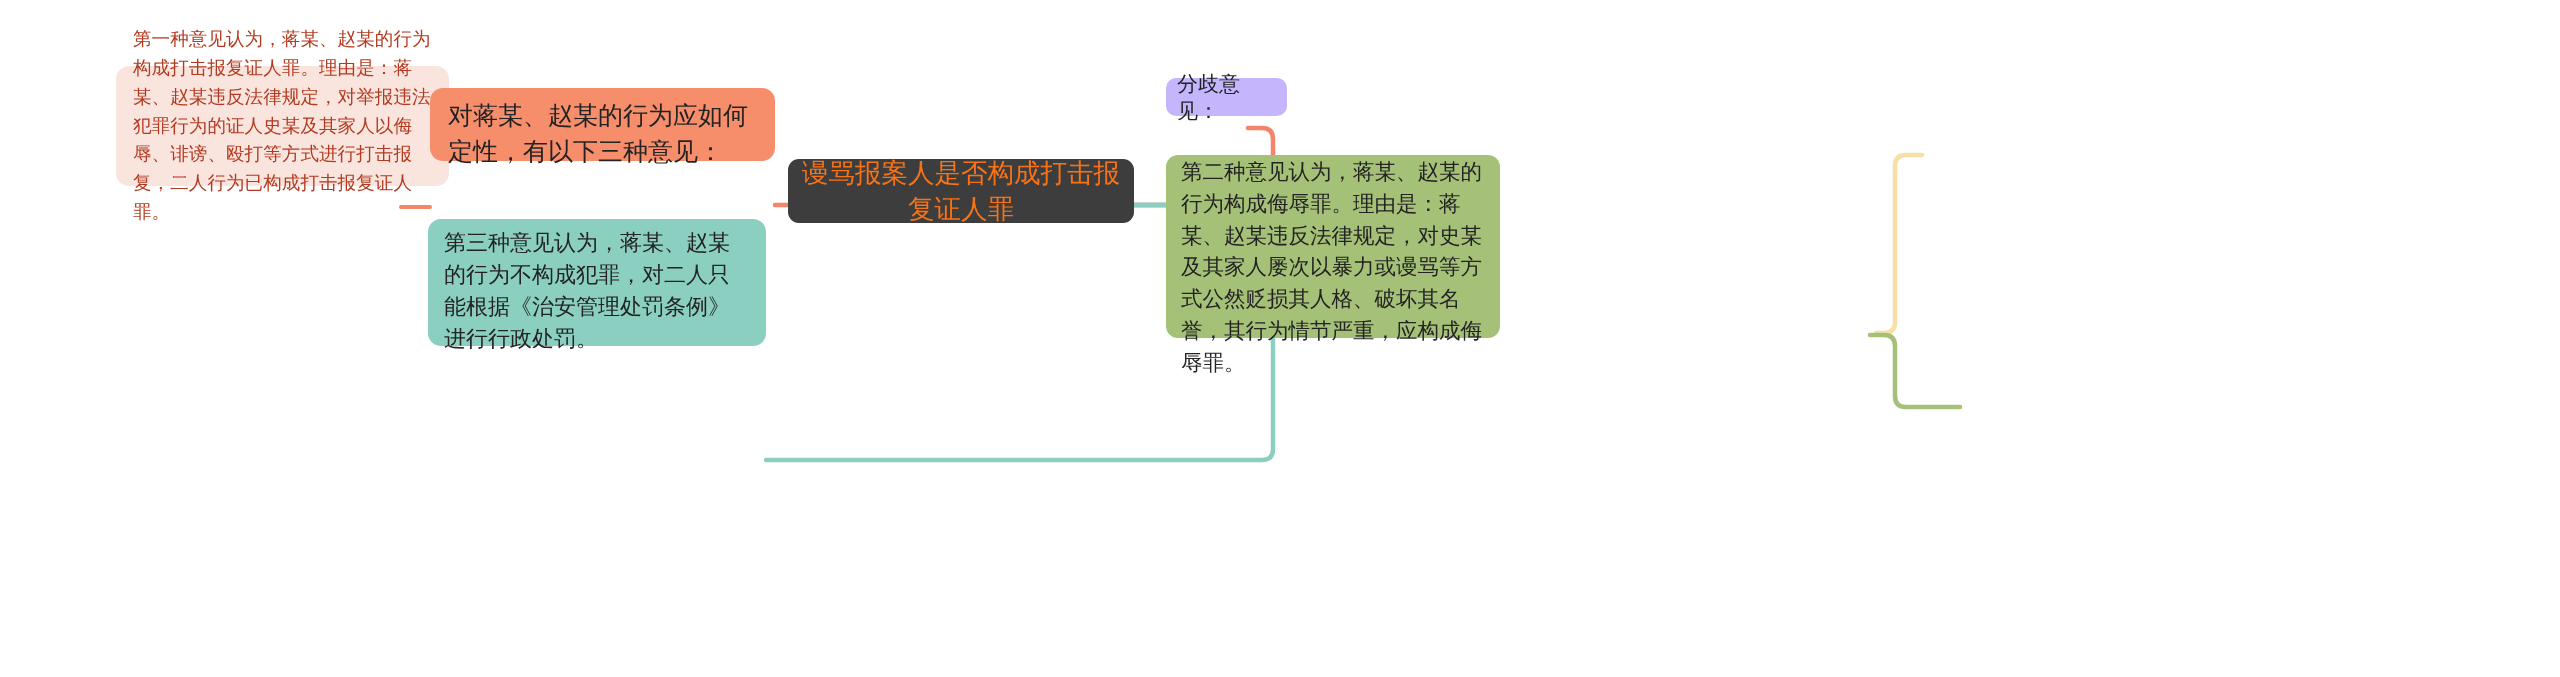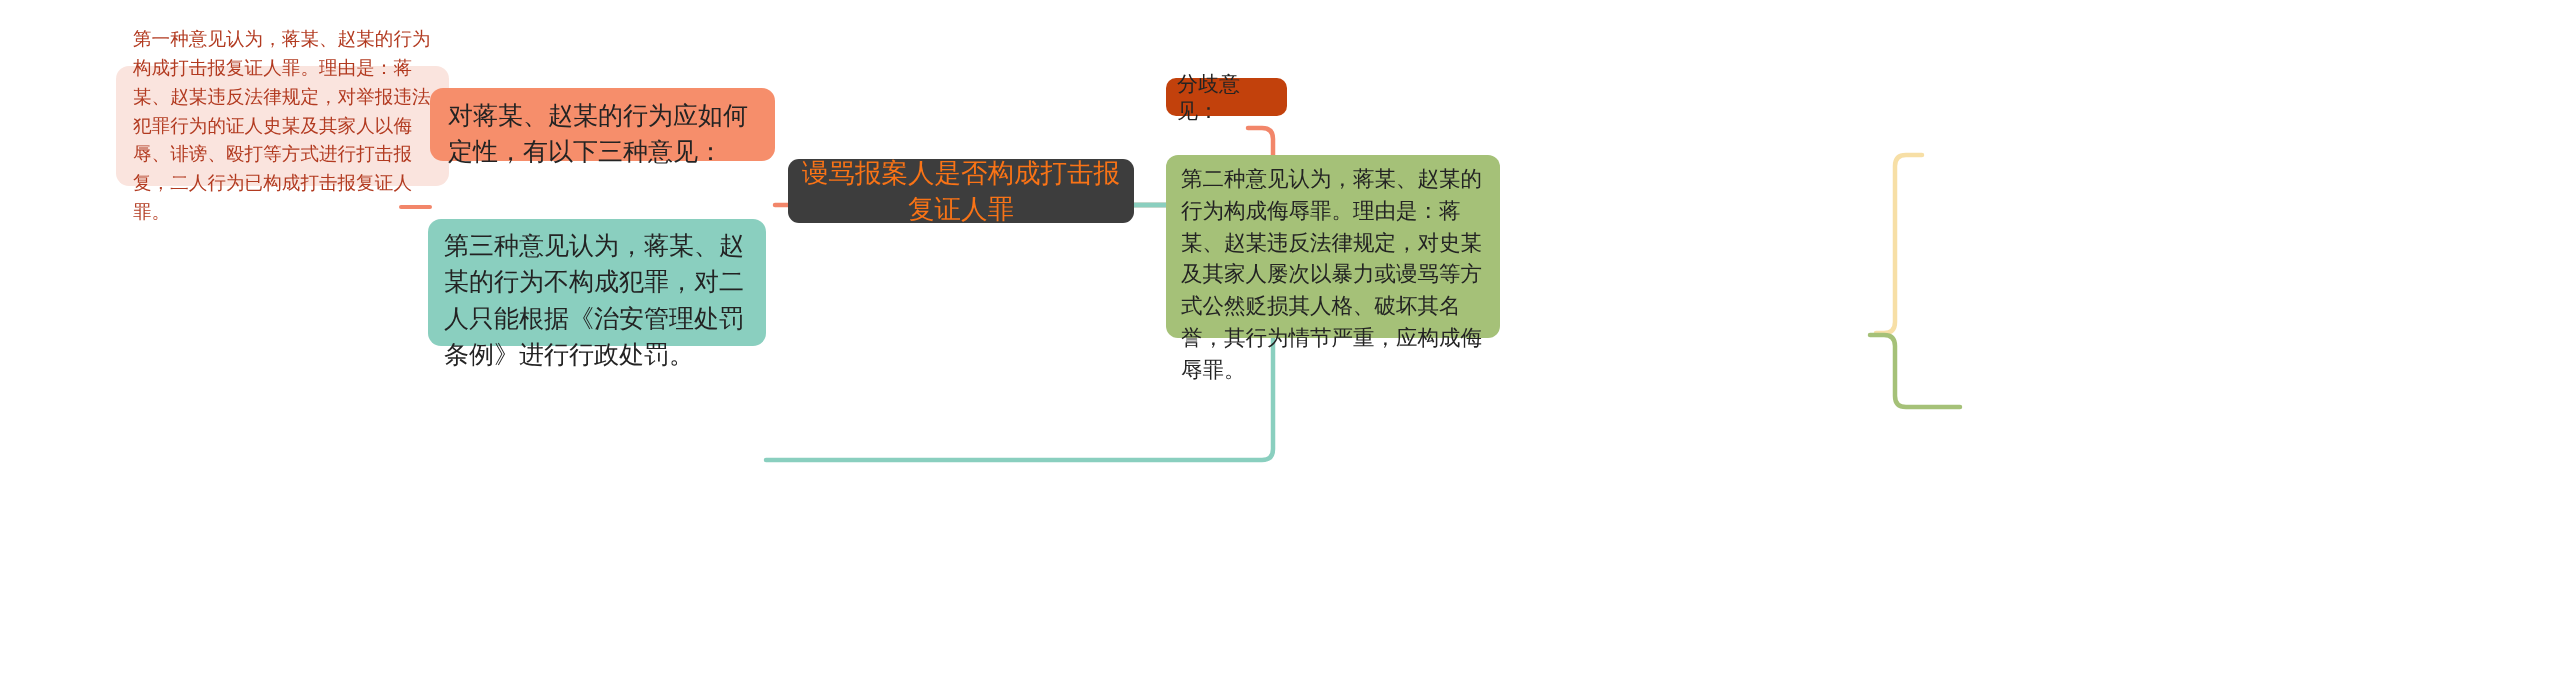--- a/index.html
+++ b/index.html
@@ -69,21 +69,21 @@
   }
 
   
   .n-third {
     left: 428px;
     top: 219px;
     width: 338px;
     height: 127px;
     background: #8ACFBF;
     color: #232323;
-    font-size: 25px;
+    font-size: 22px;
     padding: 8px 15px 8px 16px;
     border-radius: 13px;
     line-height: 1.45;
     align-items: flex-start;
   }
 
   
   .n-center {
     left: 788px;
     top: 159px;
@@ -98,38 +98,38 @@
     text-align: center;
     line-height: 1.36;
   }
 
   
   .n-header {
     left: 1166px;
     top: 78px;
     width: 121px;
     height: 38px;
-    background: #c2410c;
+    background: #c4b5fd;
     color: #232323;
     font-size: 21px;
     padding: 2px 11px;
     border-radius: 10px;
     line-height: 1.3;
   }
 
   
   .n-second {
     left: 1166px;
     top: 155px;
     width: 334px;
     height: 183px;
     background: #A5C178;
     color: #232323;
     font-size: 21.5px;
-    padding: 9px 14px 9px 15px;
+    padding: 2px 14px 9px 15px;
     border-radius: 12px;
     line-height: 1.48;
     align-items: flex-start;
   }
 </style>
 </head>
 <body>
 
 <div id="canvas">
 

